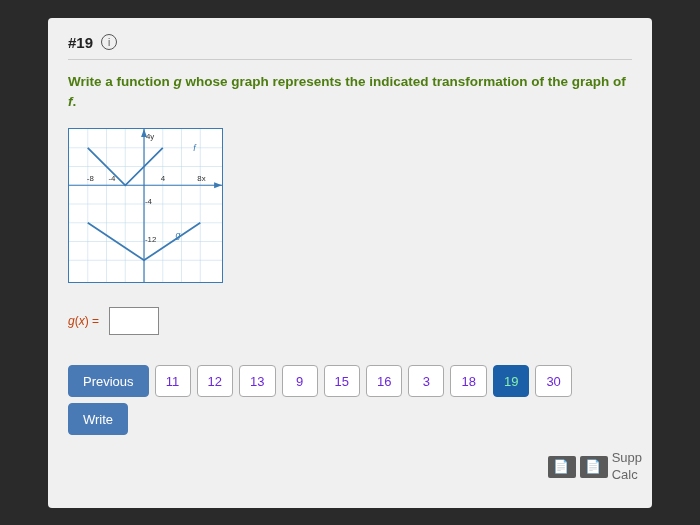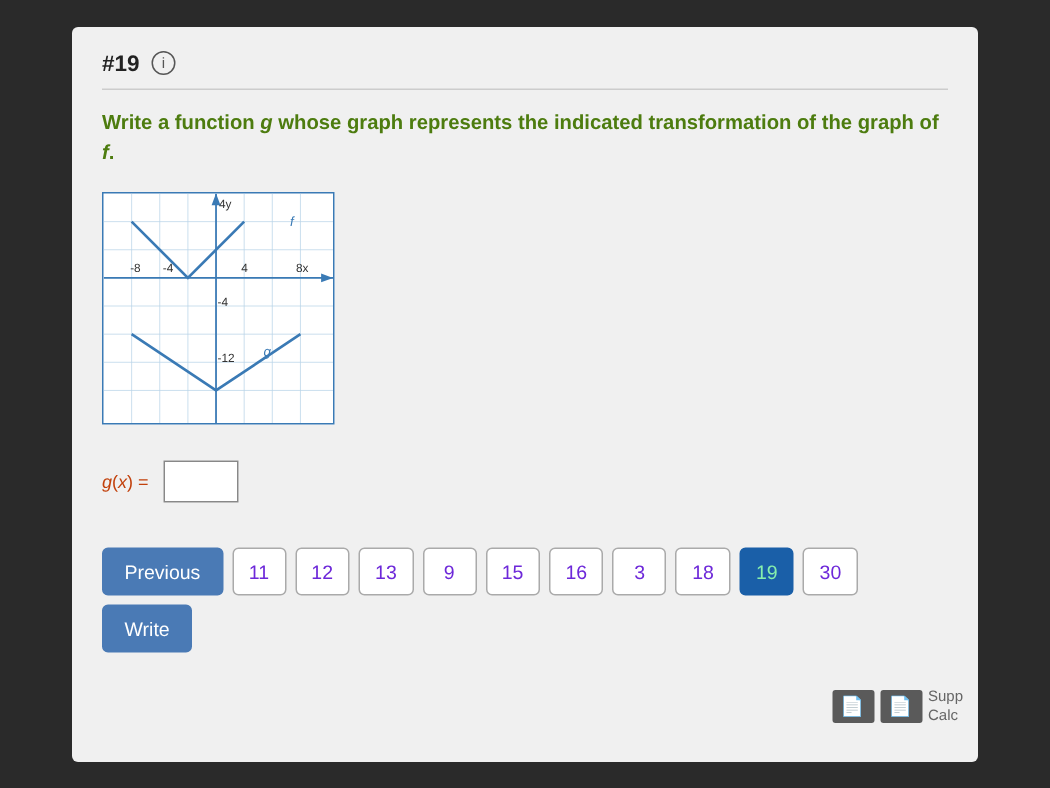--- a/index.html
+++ b/index.html
@@ -137,21 +137,21 @@
       height: 22px;
       background: #5a5a5a;
       display: flex;
       align-items: center;
       justify-content: center;
       font-size: 13px;
       color: #fff;
       border-radius: 2px;
     }
     .support-text {
-      font-size: 10px;
+      font-size: 13px;
       color: #666;
       line-height: 1.3;
     }
   </style>
 </head>
 <body>
 
 <div class="page-container">
 
   <div class="header">

